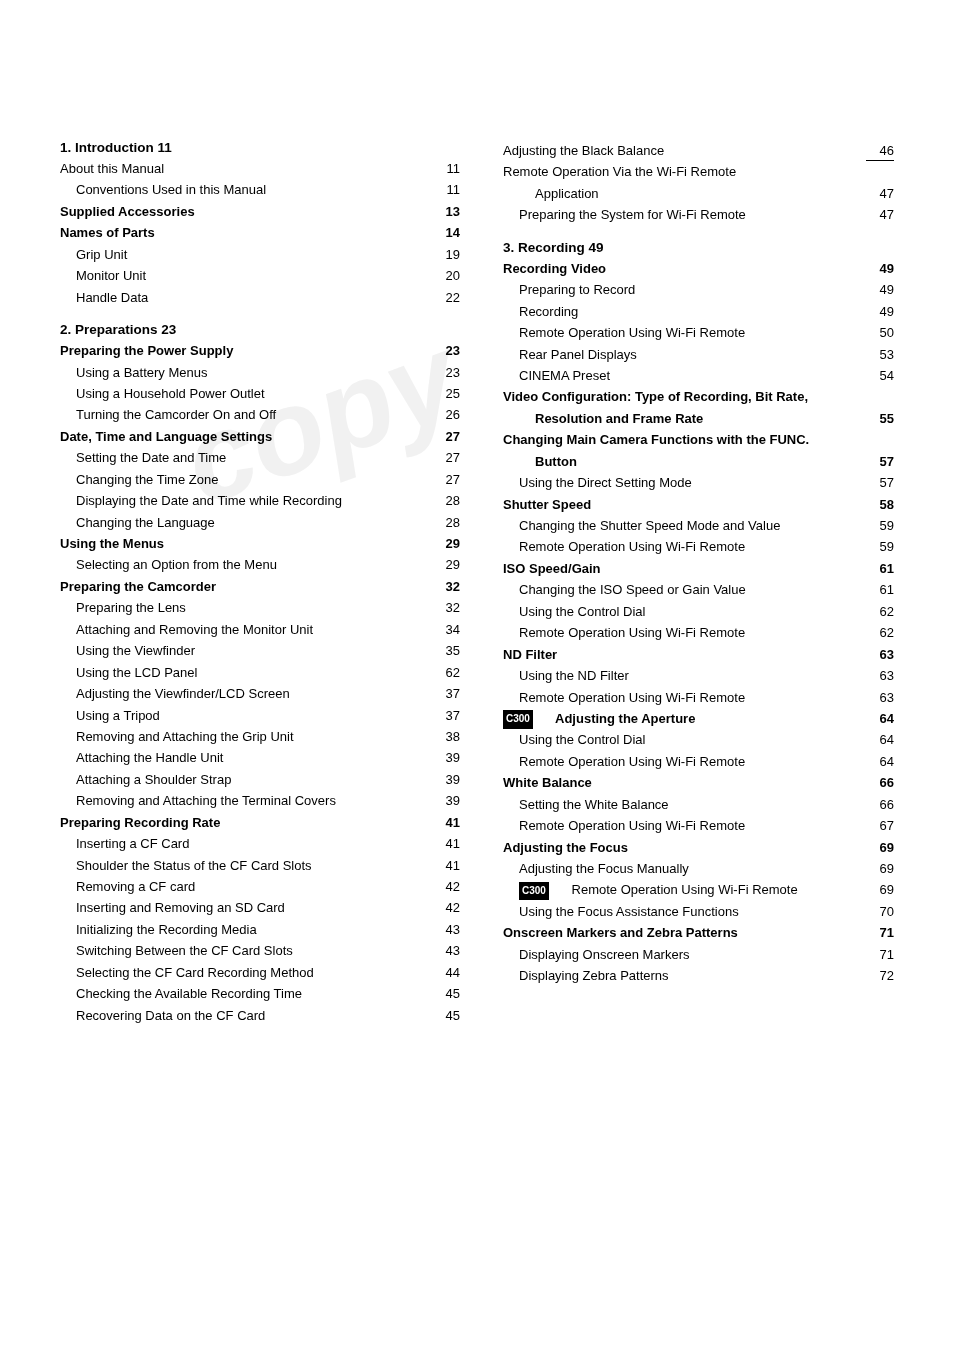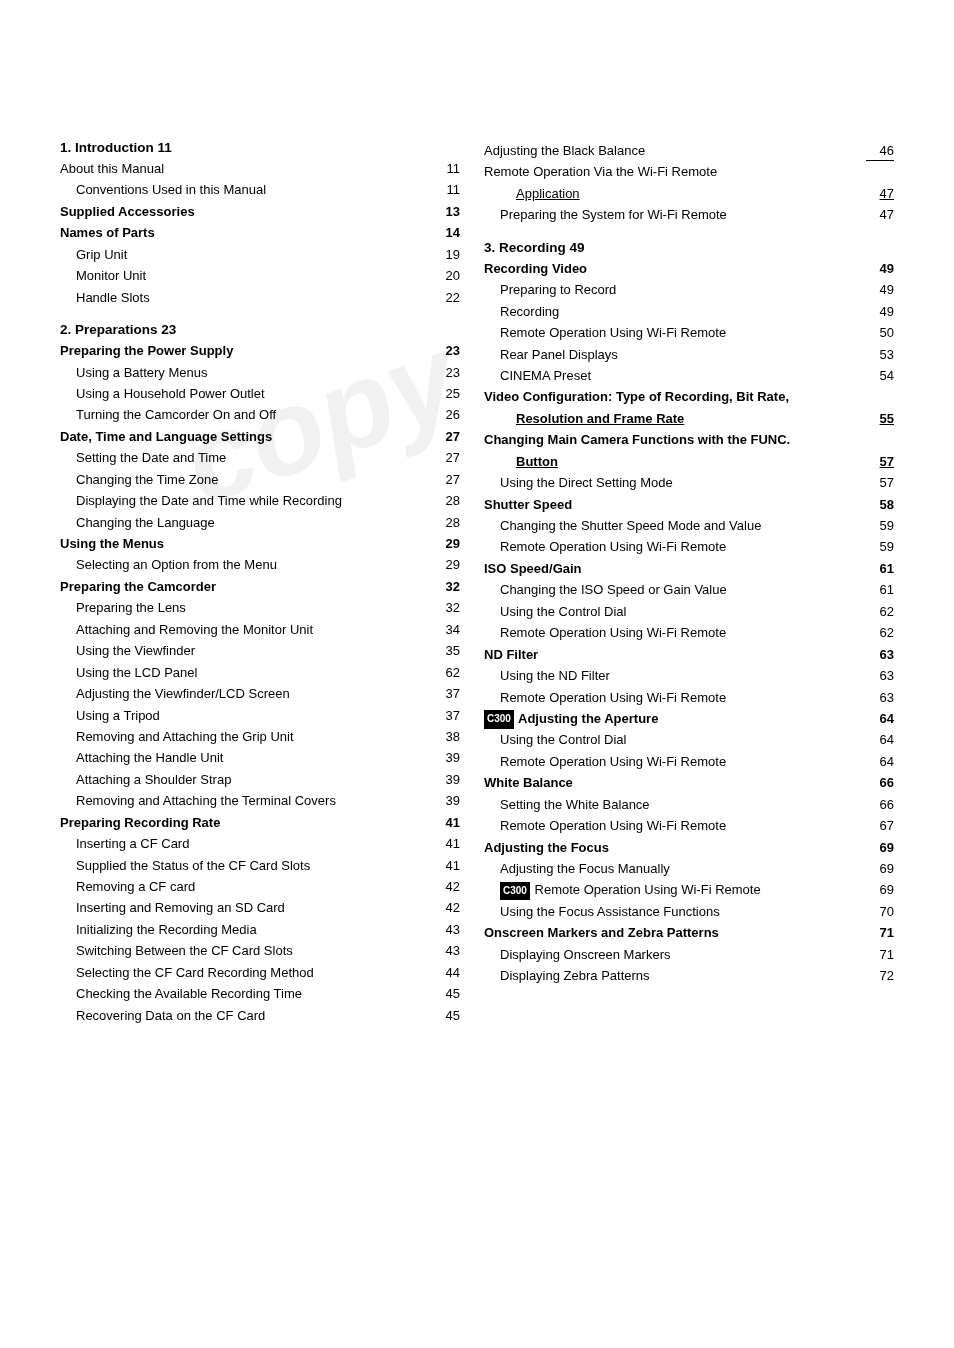--- a/index.html
+++ b/index.html
@@ -31,21 +31,21 @@
       width: 28px;
       margin-bottom: 2px;
     }
     h1.toc-title {
       font-size: 22px;
       font-weight: bold;
       margin-bottom: 100px;
     }
     .toc-columns {
       display: flex;
-      gap: 24px;
+      gap: 43px;
       align-items: flex-start;
     }
     .toc-left {
       flex: 0 0 400px;
     }
     .toc-right {
       flex: 1;
     }
     .section-header {
       font-weight: bold;
@@ -55,21 +55,20 @@
     }
     .section-header.first {
       margin-top: 0;
     }
     .toc-indent-1 {
       padding-left: 16px;
       align-items: flex-end;
     }
     .toc-indent-2 {
       padding-left: 32px;
-      text-decoration: underline;
     }
     .bold-entry {
       font-weight: bold;
     }
     .entry-line {
       display: flex;
       justify-content: space-between;
       line-height: 1.65;
     }
     .entry-line .label {
@@ -78,21 +77,21 @@
     .entry-line .pagenum {
       margin-left: 6px;
     }
     .c300-badge {
       display: inline-block;
       background: #000;
       color: #fff;
       font-size: 10px;
       font-weight: bold;
       padding: 1px 3px;
-      margin-right: 1px;
+      margin-right: 19px;
       vertical-align: middle;
       letter-spacing: 0;
     }
     .watermark {
       position: absolute;
       top: 350px;
       left: 180px;
       font-size: 120px;
       color: rgba(180,180,180,0.18);
       font-style: italic;
@@ -139,21 +138,21 @@
       </div>
           <div class="entry-line toc-indent-1 ">
         <span class="label">Grip Unit</span>
         <span class="pagenum">19</span>
       </div>
           <div class="entry-line toc-indent-1 ">
         <span class="label">Monitor Unit</span>
         <span class="pagenum">20</span>
       </div>
           <div class="entry-line toc-indent-1 ">
-        <span class="label">Handle Slots</span>
+        <span class="label">Handle Data</span>
         <span class="pagenum">22</span>
       </div>
           <div class="section-header ">2. Preparations 23</div>
           <div class="entry-line  bold-entry">
         <span class="label">Preparing the Power Supply</span>
         <span class="pagenum">23</span>
       </div>
           <div class="entry-line toc-indent-1 ">
         <span class="label">Using a Battery Menus</span>
         <span class="pagenum">23</span>
@@ -240,21 +239,21 @@
       </div>
           <div class="entry-line  bold-entry">
         <span class="label">Preparing Recording Rate</span>
         <span class="pagenum">41</span>
       </div>
           <div class="entry-line toc-indent-1 ">
         <span class="label">Inserting a CF Card</span>
         <span class="pagenum">41</span>
       </div>
           <div class="entry-line toc-indent-1 ">
-        <span class="label">Supplied the Status of the CF Card Slots</span>
+        <span class="label">Shoulder the Status of the CF Card Slots</span>
         <span class="pagenum">41</span>
       </div>
           <div class="entry-line toc-indent-1 ">
         <span class="label">Removing a CF card</span>
         <span class="pagenum">42</span>
       </div>
           <div class="entry-line toc-indent-1 ">
         <span class="label">Inserting and Removing an SD Card</span>
         <span class="pagenum">42</span>
       </div>

